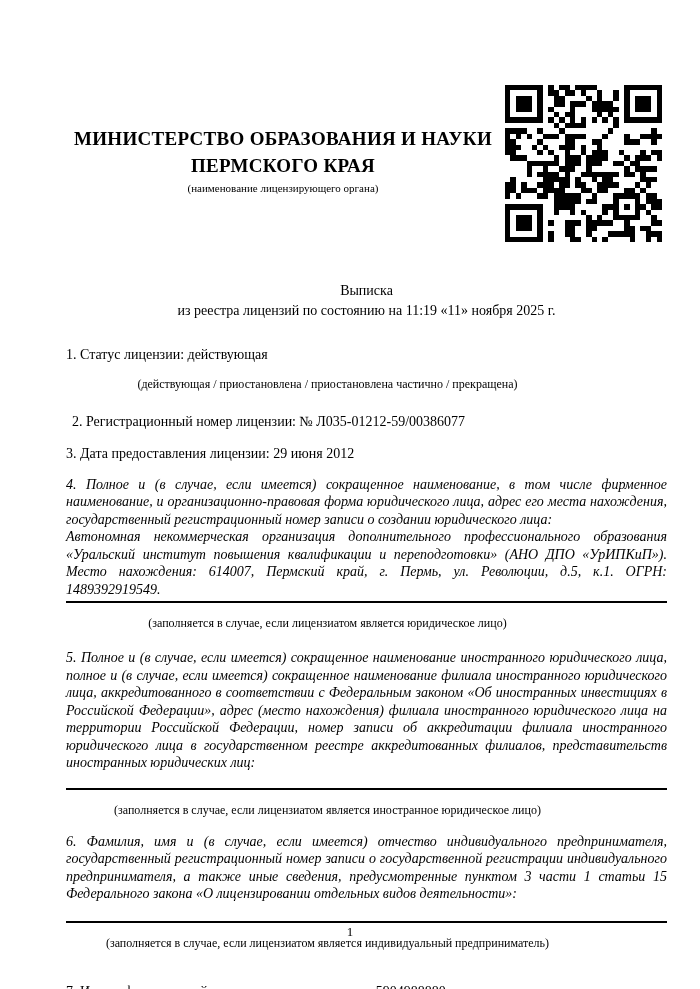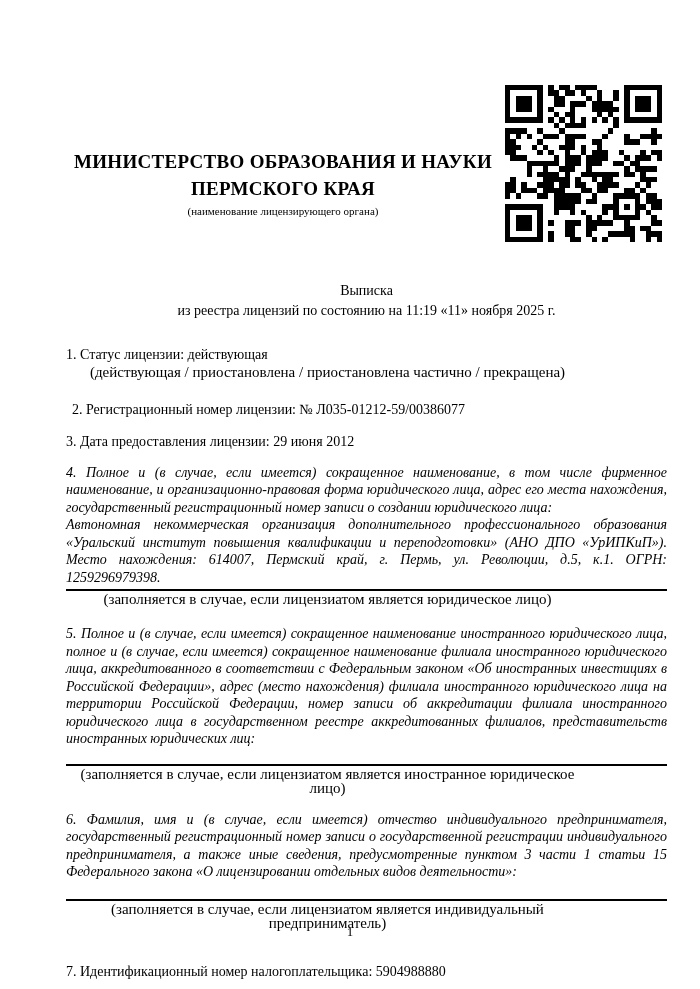--- a/index.html
+++ b/index.html
@@ -21,21 +21,21 @@
     overflow: hidden;
   }
   
   .top {
     position: relative;
     height: 242px;
   }
   .header-block {
     position: absolute;
     left: 66px;
-    top: 148px;
+    top: 125px;
     width: 434px;
     text-align: center;
   }
   .ministry-line {
     font-weight: bold;
     font-size: 19px;
     line-height: 27px;
     letter-spacing: 0.3px;
   }
   .header-caption {
@@ -66,25 +66,25 @@
   .item {
     font-size: 14px;
     line-height: 17.5px;
   }
   .para {
     text-align: justify;
     text-align-last: left;
     font-style: italic;
   }
   .note {
-    font-size: 15px;
+    font-size: 12px;
     line-height: 14px;
     text-align: center;
     padding-right: 78px; 
-    margin-top: 1px;
+    margin-top: 13px;
   }
   .rule {
     border: none;
     border-top: 2px solid #000;
     margin: 0;
     height: 0;
   }
   .mt-item1 { margin-top: 26px; }
   .mt-item2 { margin-top: 22px; margin-left: 6px; }
   .mt-item3 { margin-top: 15px; }
@@ -544,21 +544,21 @@
     <div class="item mt-item2">
       <div>2. Регистрационный номер лицензии: № Л035-01212-59/00386077</div>
     </div>
 
     <div class="item mt-item3">
       <div>3. Дата предоставления лицензии: 29 июня 2012</div>
     </div>
 
     <div class="item mt-item4">
       <div class="para">4. Полное и (в случае, если имеется) сокращенное наименование, в том числе фирменное наименование, и организационно-правовая форма юридического лица, адрес его места нахождения, государственный регистрационный номер записи о создании юридического лица:</div>
-      <div class="para">Автономная некоммерческая организация дополнительного профессионального образования «Уральский институт повышения квалификации и переподготовки» (АНО ДПО «УрИПКиП»). Место нахождения: 614007, Пермский край, г. Пермь, ул. Революции, д.5, к.1. ОГРН: 1259296979398.</div>
+      <div class="para">Автономная некоммерческая организация дополнительного профессионального образования «Уральский институт повышения квалификации и переподготовки» (АНО ДПО «УрИПКиП»). Место нахождения: 614007, Пермский край, г. Пермь, ул. Революции, д.5, к.1. ОГРН: 1489392919549.</div>
       <hr class="rule rule-tight">
       <div class="note">(заполняется в случае, если лицензиатом является юридическое лицо)</div>
     </div>
 
     <div class="item mt-item5">
       <div class="para">5. Полное и (в случае, если имеется) сокращенное наименование иностранного юридического лица, полное и (в случае, если имеется) сокращенное наименование филиала иностранного юридического лица, аккредитованного в соответствии с Федеральным законом «Об иностранных инвестициях в Российской Федерации», адрес (место нахождения) филиала иностранного юридического лица на территории Российской Федерации, номер записи об аккредитации филиала иностранного юридического лица в государственном реестре аккредитованных филиалов, представительств иностранных юридических лиц:</div>
       <hr class="rule rule-after-blank5">
       <div class="note">(заполняется в случае, если лицензиатом является иностранное юридическое лицо)</div>
     </div>
 

